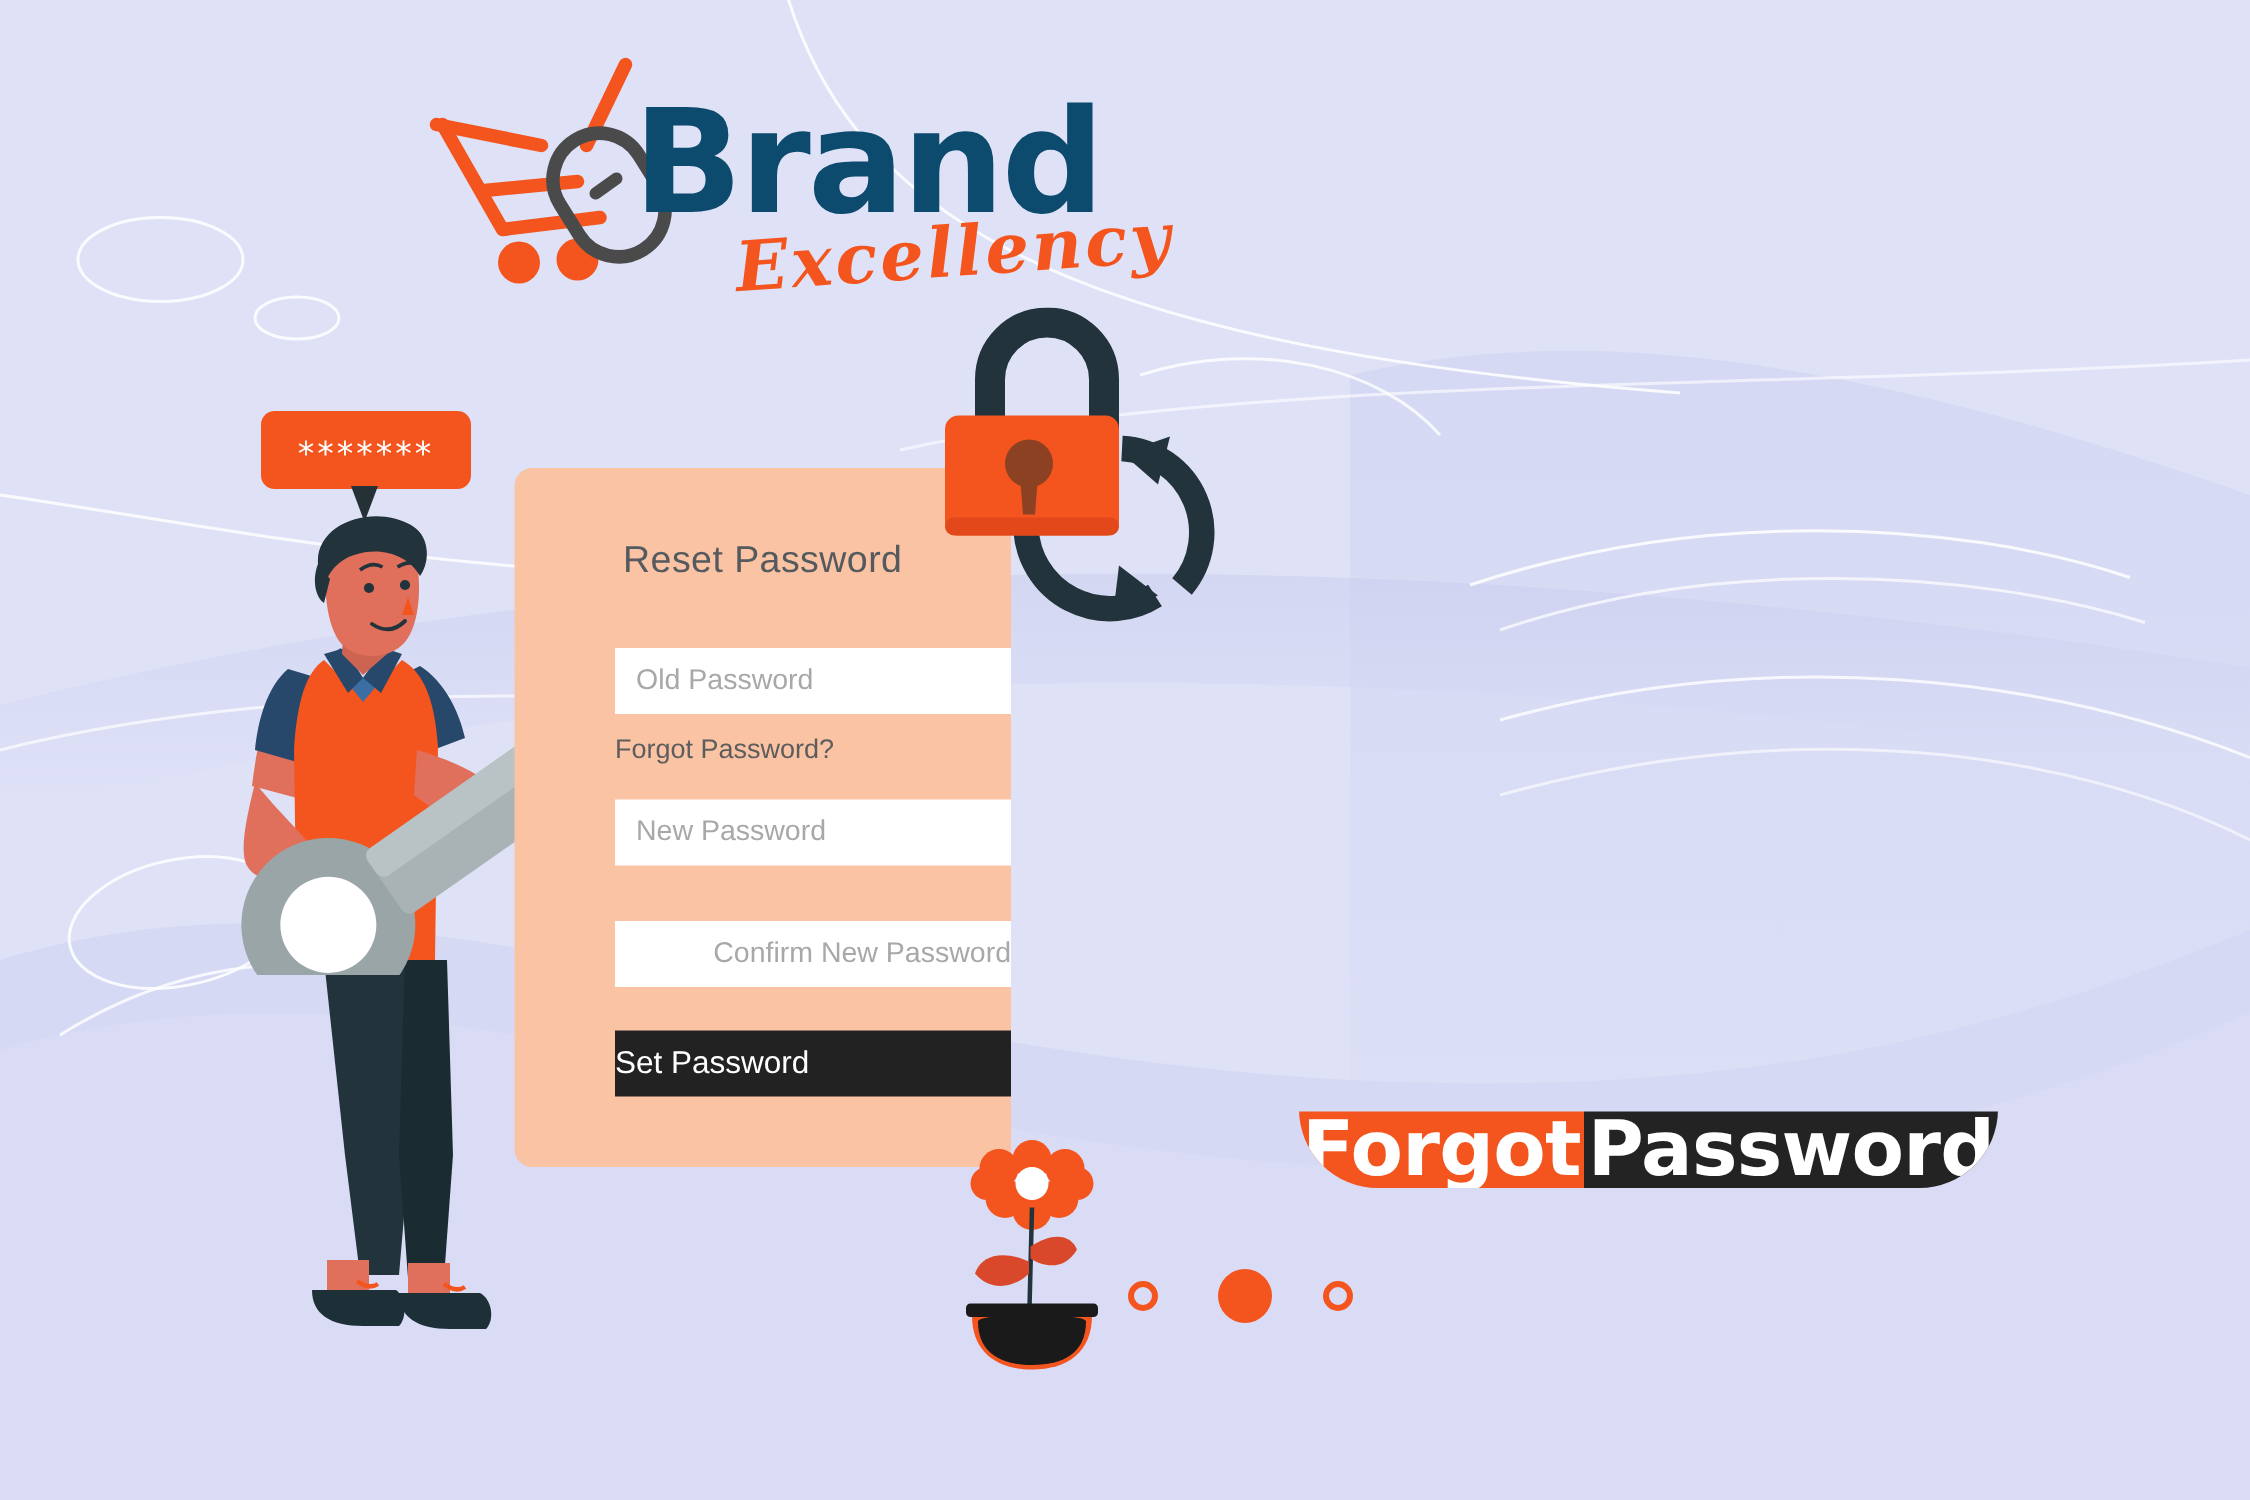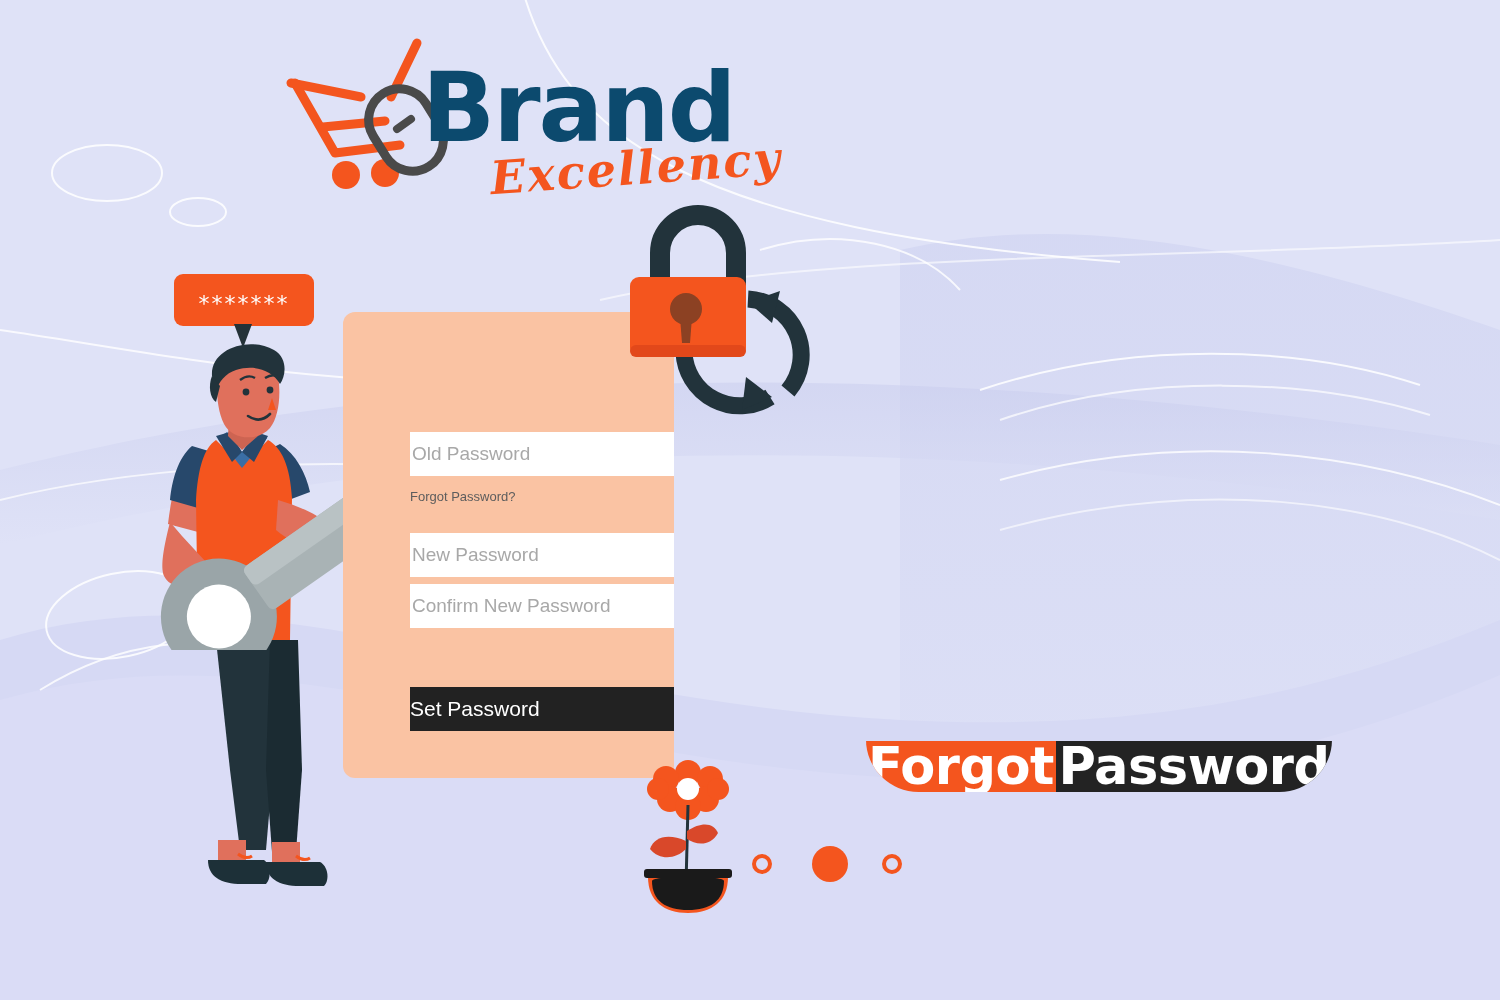--- a/index.html
+++ b/index.html
@@ -94,34 +94,34 @@
     color: #555a5e;
     font-family: "Liberation Sans", sans-serif;
     letter-spacing: 0.3px;
   }
   .field {
     position: absolute;
     left: 67px;
     width: 264px; height: 44px;
     background: #ffffff;
     display: flex; align-items: center;
-    padding-left: 2px;
+    padding-left: 14px;
   }
   .field-text {
     color: #a8a8a8;
     font-size: 19px;
     font-family: "Liberation Sans", sans-serif;
   }
   .f1 { top: 120px; }
   .f2 { top: 221px; }
-  .f3 { top: 272px; }
+  .f3 { top: 302px; justify-content: flex-end; }
   .forgot-link {
     position: absolute;
     left: 67px; top: 177px;
-    font-size: 13px;
+    font-size: 18px;
     color: #5d5d5d;
     font-family: "Liberation Sans", sans-serif;
   }
   .set-btn {
     position: absolute;
     left: 67px; top: 375px;
     width: 264px; height: 44px;
     background: #222222;
     display: flex; align-items: center; justify-content: flex-start;
     border: none;
@@ -298,20 +298,21 @@
 
       <rect x="88" y="172" width="168" height="52" rx="6" fill="#a9b3b5"></rect>
       <rect x="88" y="172" width="168" height="22" rx="6" fill="#b9c2c4"></rect>
 
       <path d="M232,224 L232,254 L250,254 L250,236 L262,236 L262,254 L280,254 L280,172 L232,172 Z" fill="#a9b3b5"></path>
       <rect x="232" y="172" width="48" height="18" fill="#c3cbcd"></rect>
     </g>
   </svg>
 
   <div class="card">
+    <div class="card-title">Reset Password</div>
 
     <div class="field f1">
       <span class="field-text">Old Password</span>
     </div>
 
     <div class="forgot-link">Forgot Password?</div>
 
     <div class="field f2">
       <span class="field-text">New Password</span>
     </div>

